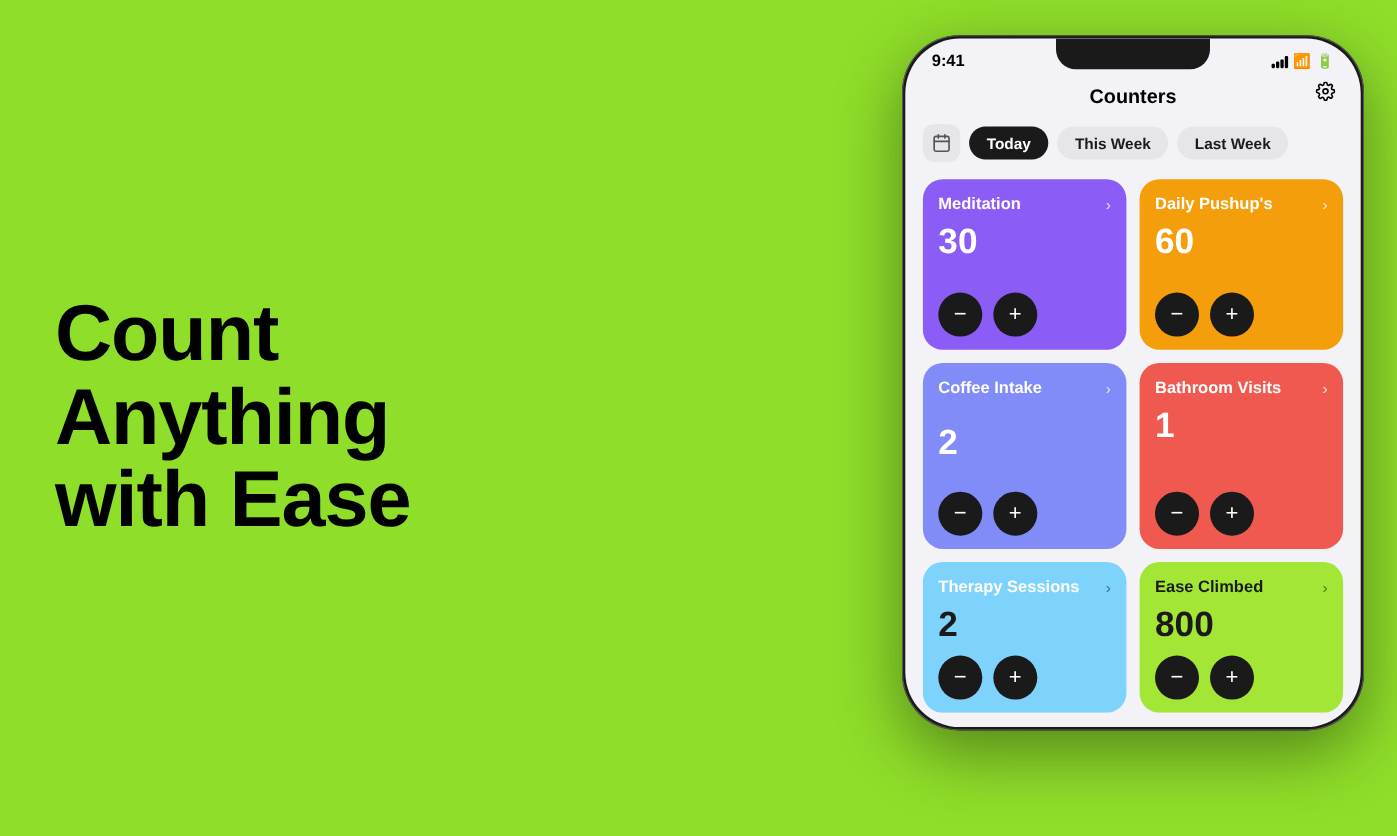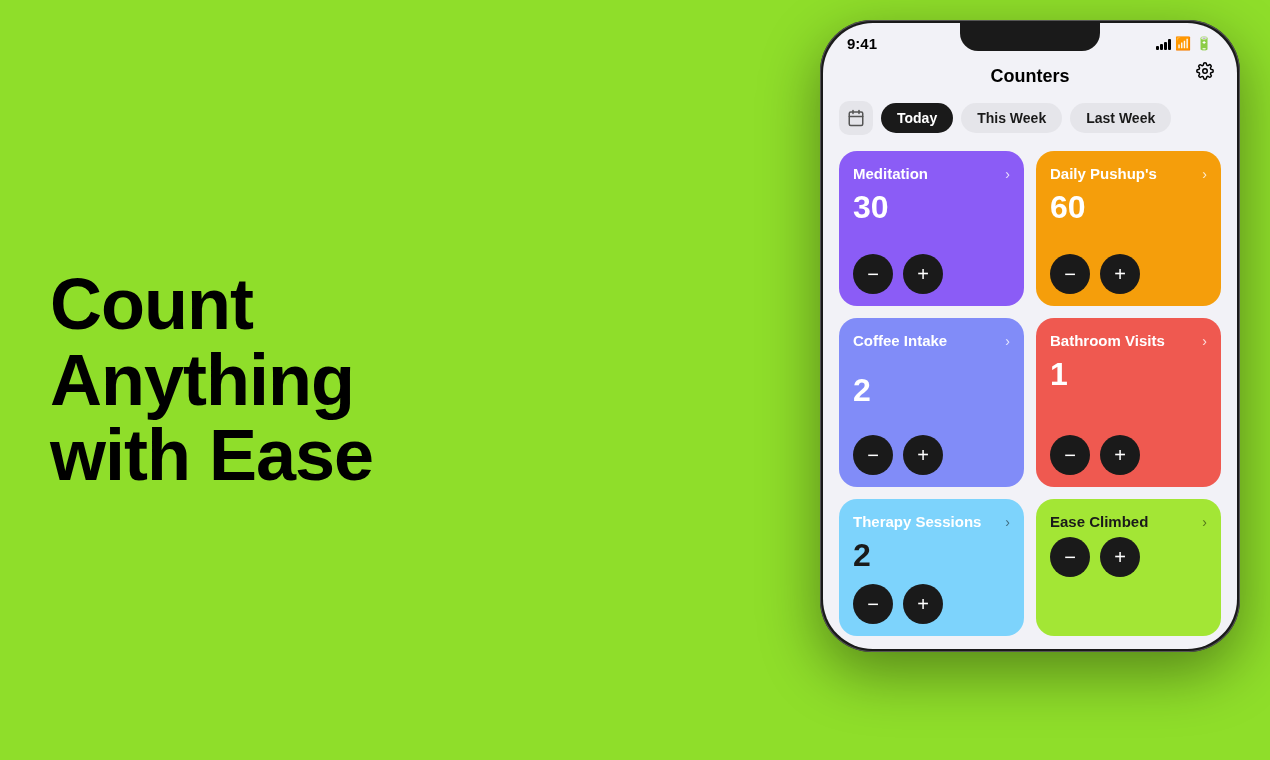--- a/index.html
+++ b/index.html
@@ -34,21 +34,21 @@
       font-weight: 900;
       color: #000;
       line-height: 1.05;
       letter-spacing: -1px;
     }
 
     
     .phone-wrapper {
       position: absolute;
       right: 30px;
-      top: 20px;
+      top: 32px;
       width: 420px;
       height: 632px;
     }
 
     .phone-frame {
       width: 100%;
       height: 100%;
       background: #1a1a1a;
       border-radius: 52px;
       padding: 3px;
@@ -389,20 +389,21 @@
               <button class="ctrl-btn">−</button>
               <button class="ctrl-btn">+</button>
             </div>
           </div>
 
           <div class="counter-card card-green-light partial-card">
             <div class="card-header">
               <span class="card-title" style="color:#1a1a1a;">Ease Climbed</span>
               <span class="card-chevron" style="color:rgba(0,0,0,0.5)">›</span>
             </div>
+            <div class="card-count" style="color:#1a1a1a;">800</div>
             <div class="card-controls">
               <button class="ctrl-btn">−</button>
               <button class="ctrl-btn">+</button>
             </div>
           </div>
 
         </div>
       </div>
     </div>
   </div>

